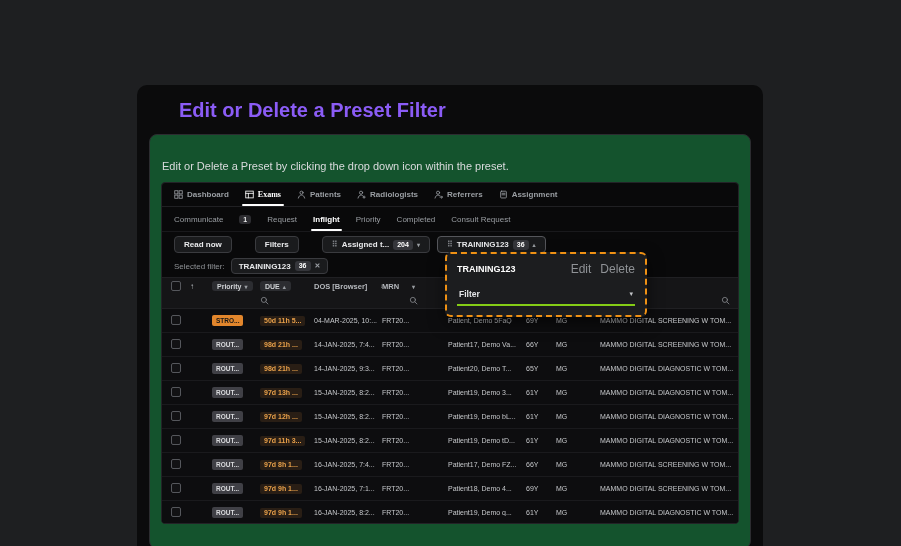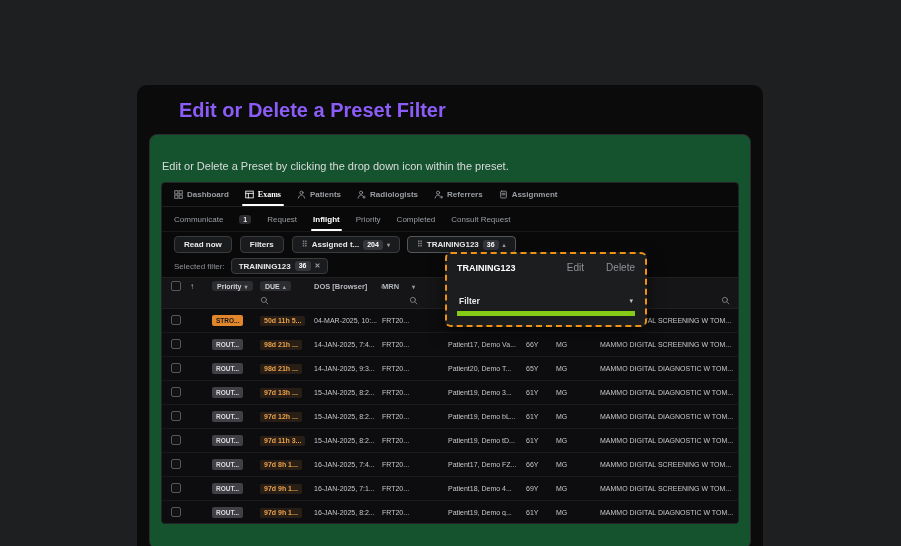--- a/index.html
+++ b/index.html
@@ -34,43 +34,43 @@
   .nav-item { display:flex; align-items:center; gap:4px; color:#9a9ea3; font-size:8px; font-weight:600; position:relative; }
   .nav-item.active { color:#ffffff;font-family:Liberation Serif, serif; }
   .nav-item.active::after { content:""; position:absolute; left:-3px; right:-3px; bottom:0; height:2px; background:#fff; border-radius:1px; }
 
   .sub-nav { display:flex; align-items:stretch; gap:16px; padding:0 12px; height:25px; border-bottom:1px solid #19191c; }
   .sub-item { display:flex; align-items:center; gap:16px; color:#9a9ea3; font-size:8px; position:relative; }
   .sub-item.active { color:#ffffff; font-weight:600; }
   .sub-item.active::after { content:""; position:absolute; left:-2px; right:-2px; bottom:0; height:2px; background:#fff; border-radius:1px; }
   .badge { background:#2d2d31; color:#eceded; border-radius:3px; padding:1px 4px; font-size:7px; font-weight:700; }
 
-  .toolbar { display:flex; align-items:center; gap:8px; padding:4px 12px 5px; }
+  .toolbar { display:flex; align-items:center; gap:23px; padding:4px 12px 5px; }
   .btn {
     background:#1a1b1d; border:1px solid #3a3b3f; color:#e8e9eb; border-radius:4px;
     font-size:8px; font-weight:600; padding:0 9px; display:inline-flex; align-items:center; gap:4px; height:17px;
   }
   .preset-btn.open { border-color:#55565b; }
   .drag-dots { color:#7c7f84; font-size:8px; }
   .count-chip { background:#35363b; border-radius:3px; padding:0 4px; font-size:7px; font-weight:700; color:#fff; line-height:10px; }
   .chev { font-size:6px; color:#9a9ea3; }
 
   .selected-row { display:flex; align-items:center; gap:6px; padding:1px 12px 4px; color:#8f9296; font-size:8px; height:19px; }
   .filter-chip { display:inline-flex; align-items:center; gap:4px; background:#1a1b1d; border:1px solid #3a3b3f; border-radius:4px; padding:2px 7px; color:#e8e9eb; font-weight:600; }
   .chip-x { color:#9a9ea3; font-size:7px; }
 
   .preset-dropdown {
     position:absolute; left:283px; top:69px; width:202px; z-index:10;
     background:#1c1d1f; border:2px dashed #ef9114; border-radius:6px;
     padding:8px 10px 9px; box-shadow:0 6px 16px rgba(0,0,0,.55);
   }
   .dd-head { display:flex; align-items:center; }
   .dd-title { font-size:9px; font-weight:700; color:#fff; flex:1; }
-  .dd-action { font-size:10px; color:#8f9296; margin-left:22px; }
-  .dd-filter { margin-top:19px; display:flex; align-items:center; padding:4px 2px 5px; border-bottom:5px solid #84cc16; }
+  .dd-action { font-size:12px; color:#8f9296; margin-left:9px; }
+  .dd-filter { margin-top:9px; display:flex; align-items:center; padding:4px 2px 5px; border-bottom:2px solid #84cc16; }
   .dd-filter-label { font-size:8.5px; color:#e4e5e7; font-weight:600; flex:1; }
   .dd-chev { font-size:7px; color:#c4c6c9; }
 
   .grid-row { display:grid; grid-template-columns:28px 22px 48px 54px 68px 66px 78px 30px 44px 1fr; align-items:center; }
   .thead { background:#151517; border-top:1px solid #202023; border-bottom:1px solid #202023; }
   .th-row1 { height:16px; }
   .th-row2 { height:14px; }
   .cell { font-size:7px; color:#c6c8cb; white-space:nowrap; overflow:hidden; text-overflow:ellipsis; padding-right:4px; }
   .hdr-label { font-size:7.5px; font-weight:700; color:#b6b9be; display:flex; gap:13px; align-items:center; }
   .hdr-pill { display:inline-flex; align-items:center; gap:3px; background:#2c2d31; border-radius:3px; padding:1.5px 5px; font-size:7px; font-weight:700; color:#cfd1d4; }

